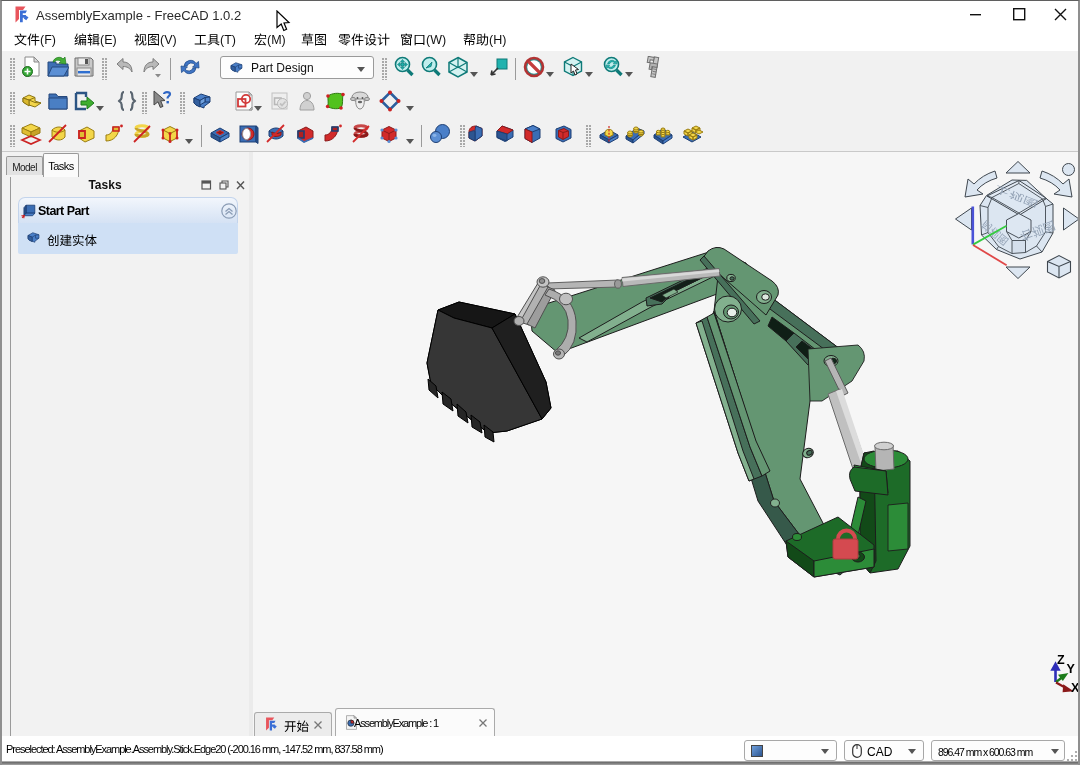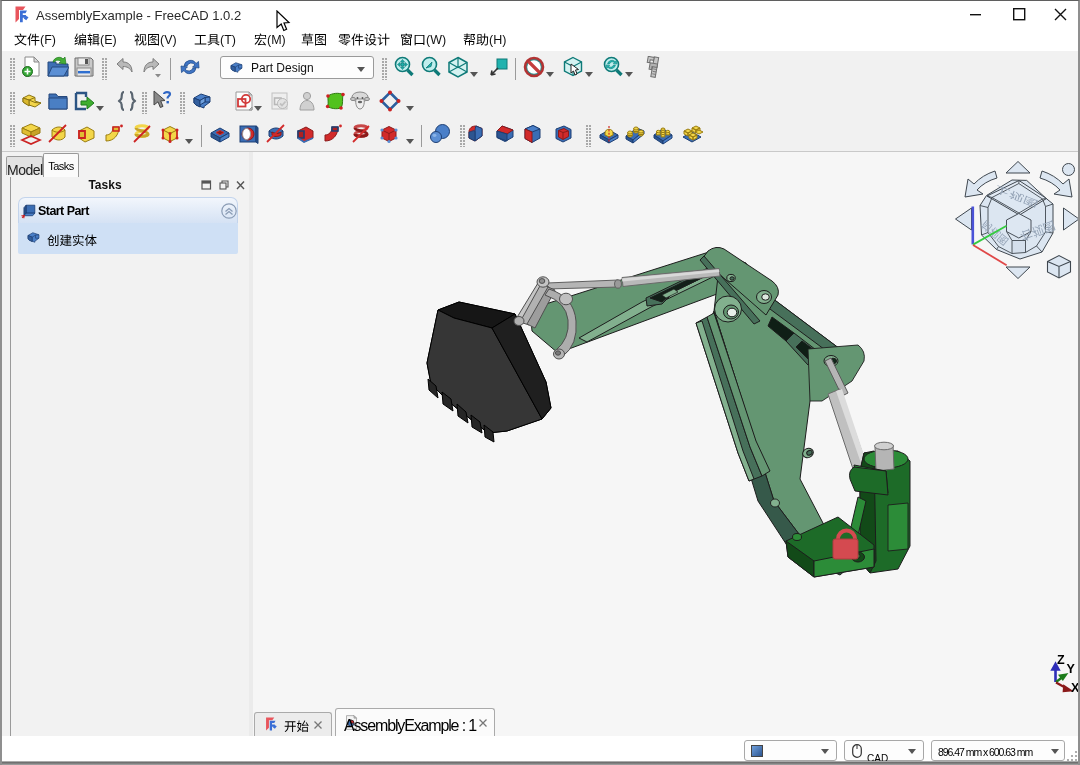--- a/index.html
+++ b/index.html
@@ -390,21 +390,21 @@
       <g fill="#f3d649" stroke="#9a7d10">
         <path d="M3 8 L7 6 L11 8 L7 10 Z M3 8 V11 L7 13 V10 Z M11 8 V11 L7 13 V10 Z"></path>
         <path d="M11 5 L15 3 L19 5 L15 7 Z M11 5 V8 L15 10 V7 Z M19 5 V8 L15 10 V7 Z"></path>
         <path d="M8 12 L12 10 L16 12 L12 14 Z M8 12 V15 L12 17 V14 Z M16 12 V15 L12 17 V14 Z"></path>
         <path d="M14 9 L18 7 L22 9 L18 11 Z"></path>
       </g>
     </svg></div>
 <div class="abs" style="left:0;top:150px;width:1076px;height:1px;background:#c9c9c9"></div>
 <div class="abs" style="left:0;top:151px;width:250px;height:584px;background:#f2f2f2"></div>
 <div class="abs" style="left:8px;top:176px;width:1px;height:559px;background:#9a9a9a"></div>
-<div class="abs mono" style="left:4px;top:155px;width:37px;height:19px;background:#e2e2e2;border:1px solid #9a9a9a;border-bottom:none;border-radius:2px 2px 0 0;font-size:14px;letter-spacing:-0.5px;color:#222;text-align:center;padding-top:5px">Model</div>
+<div class="abs mono" style="left:4px;top:155px;width:37px;height:19px;background:#e2e2e2;border:1px solid #9a9a9a;border-bottom:none;border-radius:2px 2px 0 0;font-size:10px;letter-spacing:-0.5px;color:#222;text-align:center;padding-top:5px">Model</div>
 <div class="abs mono" style="left:41px;top:152px;width:36px;height:24px;background:#fbfbfb;border:1px solid #9a9a9a;border-bottom:none;border-radius:2px 2px 0 0;font-size:11px;letter-spacing:-0.5px;color:#000;text-align:center;padding-top:6px">Tasks</div>
 <div class="abs mono" style="left:9px;top:176px;width:188px;height:18px;background:#f2f2f2;font-size:12px;color:#111;font-weight:bold;text-align:center;padding-top:1px">Tasks</div>
 <svg class="abs" style="left:199px;top:179px" width="44" height="11" viewBox="0 0 44 11">
 <rect x="1" y="1" width="8.5" height="8" fill="none" stroke="#555" stroke-width="1.2"></rect>
     <rect x="1" y="1" width="8.5" height="2.6" fill="#555"></rect>
 <rect x="19" y="3" width="6" height="6" fill="none" stroke="#555" stroke-width="1.1"></rect>
     <path d="M21 3 v-2 h6 v6 h-2" fill="none" stroke="#555" stroke-width="1.1"></path>
 <path d="M36 1.5 L43 9 M43 1.5 L36 9" stroke="#555" stroke-width="1.4"></path>
   </svg>
 <div class="abs" style="left:16px;top:196px;width:220px;height:26px;border-radius:7px 7px 0 0;background:linear-gradient(#f2f6fc,#d5e2f4);border:1px solid #c3d4ec;border-bottom:none">
@@ -598,36 +598,37 @@
       <path d="M1.5 1.5 L8.5 8.5 M8.5 1.5 L1.5 8.5" stroke="#777" stroke-width="1.3"></path>
     </svg>
   </div>
 <div class="abs" style="left:333px;top:707px;width:160px;height:28px;background:#fbfbfb;border:1px solid #aaa;border-bottom:none;border-radius:3px 3px 0 0">
 <svg class="abs" style="left:9px;top:6px" width="13" height="15" viewBox="0 0 20 24">
       <path d="M2 1 h12 l4 4 v18 h-16 z" fill="#f4f4f4" stroke="#888"></path>
       <path d="M14 1 l4 4 h-4 z" fill="#ccc" stroke="#888"></path>
       <circle cx="9" cy="13" r="5" fill="#3a6db4" stroke="#222"></circle>
       <path d="M9 8 a5 5 0 0 1 5 5 l-5 0 z" fill="#d22a2a" stroke="#222"></path>
     </svg>
-<span class="abs mono" style="left:8px;top:8px;font-size:16px;color:#000;white-space:nowrap;letter-spacing:-1.15px">AssemblyExample&nbsp;:&nbsp;1</span>
+<span class="abs mono" style="left:18px;top:8px;font-size:11px;color:#000;white-space:nowrap;letter-spacing:-1.15px">AssemblyExample&nbsp;:&nbsp;1</span>
 <svg class="abs" style="left:142px;top:9px" width="10" height="10">
       <path d="M1.5 1.5 L8.5 8.5 M8.5 1.5 L1.5 8.5" stroke="#777" stroke-width="1.3"></path>
     </svg>
   </div>
 <div class="abs" style="left:0;top:735px;width:1076px;height:29px;background:#fff">
+<div class="abs mono" style="left:4px;top:7px;font-size:11px;letter-spacing:-1.05px;color:#000;white-space:nowrap">Preselected: AssemblyExample.Assembly.Stick.Edge20 (-200.16 mm, -147.52 mm, 837.58 mm)</div>
 <div class="abs" style="left:742px;top:4px;width:93px;height:21px;background:#fdfdfd;border:1px solid #a8a8a8;border-radius:3px">
  <div class="abs" style="left:6px;top:3.5px;width:12px;height:12px;background:linear-gradient(135deg,#6fa0dd,#2c5590);border:1px solid #444"></div>
  <span class="dd" style="position:absolute;right:7px;top:8px"></span>
     </div>
 <div class="abs" style="left:842px;top:4px;width:80px;height:21px;background:#fdfdfd;border:1px solid #a8a8a8;border-radius:3px">
  <svg class="abs" style="left:7px;top:3px" width="10" height="14" viewBox="0 0 10 14">
         <rect x="0.7" y="0.7" width="8.6" height="12.6" rx="4.3" fill="none" stroke="#333" stroke-width="1.2"></rect>
         <path d="M5 1 v4" stroke="#333"></path>
       </svg>
- <span class="abs mono" style="left:22px;top:12px;font-size:10px;color:#000">CAD</span>
+ <span class="abs mono" style="left:22px;top:4px;font-size:12px;color:#000">CAD</span>
  <span class="dd" style="position:absolute;right:7px;top:8px"></span>
     </div>
 <div class="abs" style="left:929px;top:4px;width:134px;height:21px;background:#fdfdfd;border:1px solid #a8a8a8;border-radius:3px">
  <span class="abs mono" style="left:6px;top:5px;font-size:10.5px;letter-spacing:-1.05px;color:#000;white-space:nowrap">896.47&nbsp;mm&nbsp;x&nbsp;600.63&nbsp;mm</span>
  <span class="dd" style="position:absolute;right:5px;top:8px"></span>
     </div>
 <svg class="abs" style="left:1064px;top:14px" width="12" height="12">
       <g fill="#9a9a9a">
         <circle cx="10" cy="2" r="1.1"></circle>
         <circle cx="6" cy="6" r="1.1"></circle>

